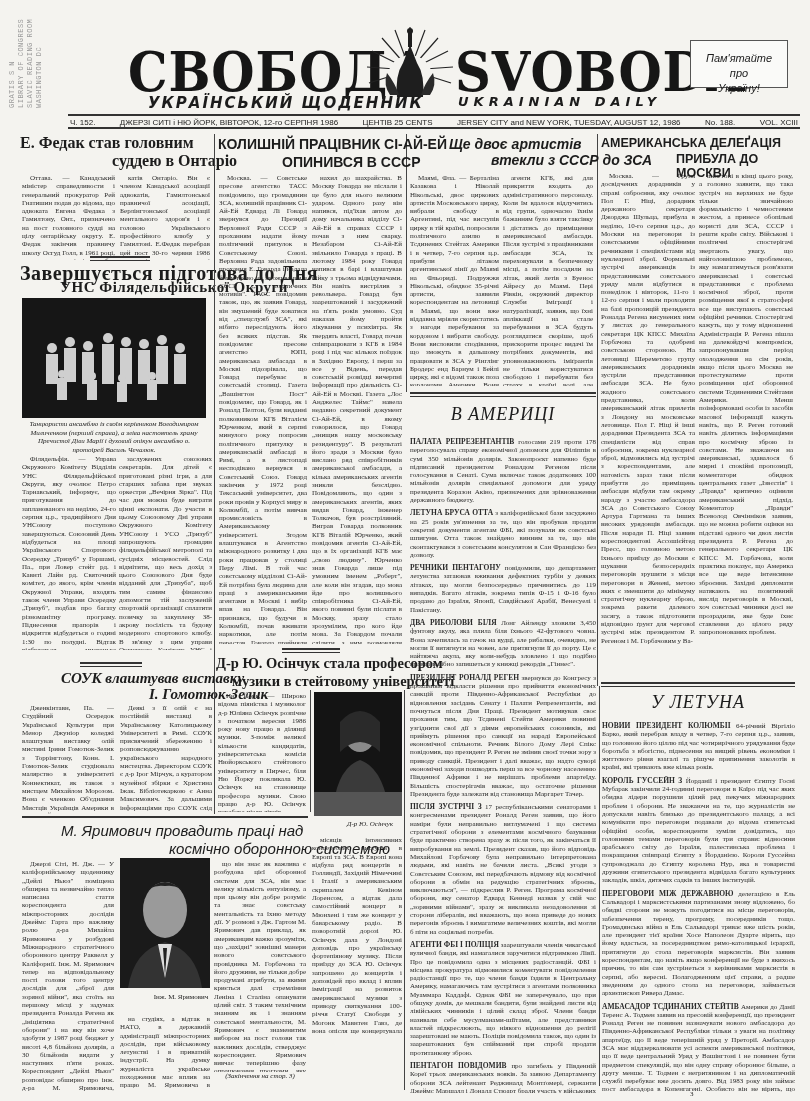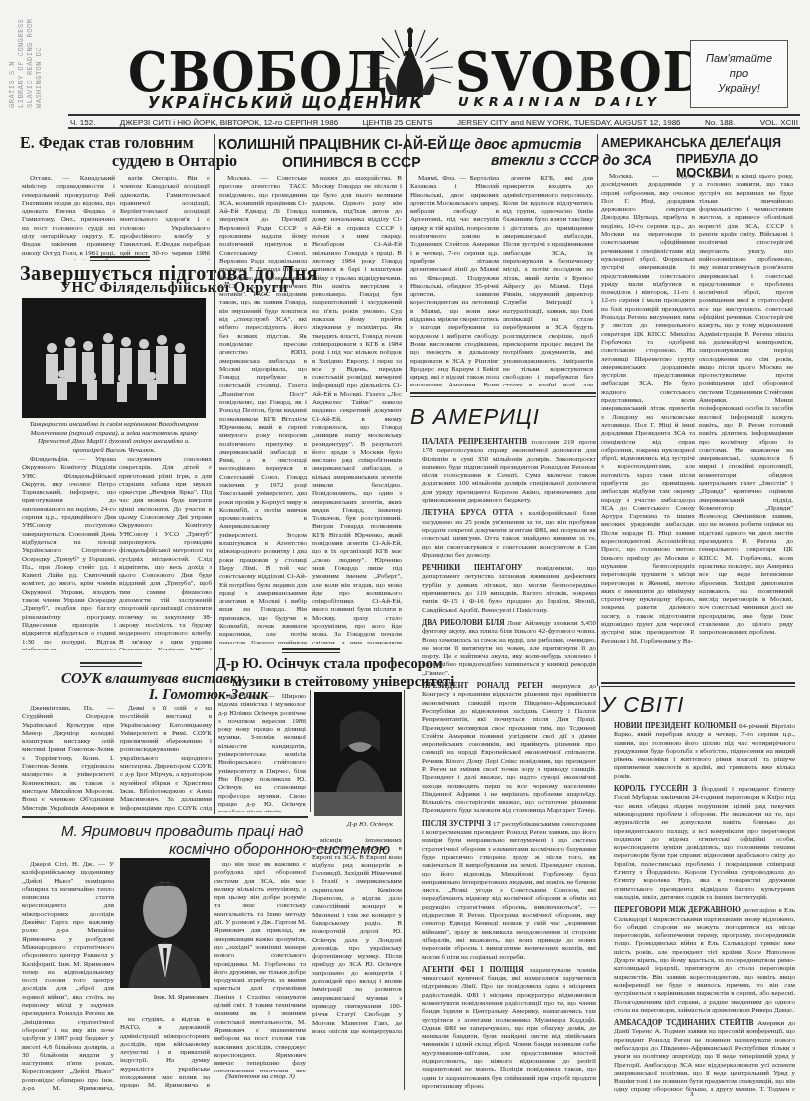--- a/index.html
+++ b/index.html
@@ -6,36 +6,36 @@
   html, body { width: 810px; height: 1101px; background: #f4f3ef; overflow: hidden; }
   body { position: relative; font-family: "Liberation Serif", serif; color: #1c1c1c; }
   .abs { position: absolute; }
   .stamp { left: 8px; top: 8px; width: 50px; height: 100px; writing-mode: vertical-rl; transform: rotate(180deg);
            font-family: "Liberation Mono", monospace; font-size: 7px; color: #9a9a9a; line-height: 9px; letter-spacing: 0.5px; }
   .mast-uk { left: 128px; top: 40px; font-family: "DejaVu Serif", serif; font-weight: bold; font-size: 54px; letter-spacing: 1px; color: #161616; transform: scaleX(0.92); transform-origin: left; }
   .mast-en { left: 455px; top: 40px; font-family: "DejaVu Serif", serif; font-weight: bold; font-size: 54px; letter-spacing: 1px; color: #161616; transform: scaleX(0.92); transform-origin: left; }
   .sub-uk { left: 148px; top: 94px; font-family: "DejaVu Sans", sans-serif; font-weight: bold; font-style: italic; font-size: 15px; letter-spacing: 2px; color: #1c1c1c; }
   .sub-en { left: 458px; top: 94px; font-family: "DejaVu Sans", sans-serif; font-weight: bold; font-style: italic; font-size: 13px; letter-spacing: 5px; color: #1c1c1c; }
   .emblem { left: 365px; top: 25px; width: 90px; height: 90px; }
-  .motto { left: 690px; top: 40px; width: 98px; height: 68px; border: 1px solid #555; background: #fafaf8;
+  .motto { left: 690px; top: 40px; width: 98px; height: 48px; border: 1px solid #555; background: #fafaf8;
            font-family: "Liberation Sans", sans-serif; font-style: italic; font-size: 11px; text-align: center; line-height: 15px; padding-top: 10px; }
   .dateline { left: 68px; top: 114px; width: 732px; height: 15px; border-top: 2px solid #333; border-bottom: 2px solid #333;
               font-family: "Liberation Sans", sans-serif; font-size: 8px; display: flex; align-items: flex-end; justify-content: space-between; padding: 0 2px; color: #222; }
   .h-sans { font-family: "Liberation Sans", sans-serif; font-weight: bold; }
   .h-serif { font-family: "Liberation Serif", serif; font-weight: bold; }
   .h-ital { font-family: "Liberation Sans", sans-serif; font-style: italic; font-weight: bold; padding-left: 39px; }
   .body { font-size: 7px; line-height: 8.3px; text-align: justify; color: #2a2a2a; overflow: hidden; }
   .body p { text-indent: 8px; margin-bottom: 2px; }
   .vrule { width: 1px; background: #444; }
   .hrule { height: 2px; background: #333; }
   .dbl { border-top: 2px solid #333; border-bottom: 1px solid #333; height: 5px; }
   .photo { background: #1b1b1b; }
   .caption { font-size: 7px; font-style: italic; line-height: 8.5px; text-align: center; color: #222; }
-  .section-title { font-family: Liberation Sans, sans-serif; font-style: italic; font-size: 22px; letter-spacing: 1px; }
-  .news p { text-indent: 0; margin-bottom: 5px; margin-left: 12px; }
+  .section-title { font-family: Liberation Serif, serif; font-style: italic; font-size: 18px; text-align: center; letter-spacing: 1px; }
+  .news p { text-indent: 0; margin-bottom: 5px; }
   .news b { font-size: 7.5px; }
   .pagenum { font-size: 7px; }
 </style>
 </head>
 <body>
 
 <div class="abs stamp">
   <div>GRATIS S  N</div>
   <div>LIBRARY OF CONGRESS</div>
   <div>SLAVIC READING ROOM</div>
@@ -231,21 +231,21 @@
   <p><b>РЕЧНИКИ ПЕНТАГОНУ</b> <span>повідомили, що департамент летунства затаював вживання дефектних турбін у деяких літаках, що могли безпосередньо причинитись до 119 випадків. Багато літаків, зокрема типів Ф-15 і Ф-16 було продано до Ізраїля, Японії, Савдійської Арабії, Венесуелі і Пакістану.</span></p>
   <p><b>ДВА РИБОЛОВИ БІЛЯ</b> <span>Лонг Айленду зловили 3,450 фунтову акулу, яка плила біля їхнього 42-футового човна. Вона зачепилась за гачок на вудці, але рибалки, очевидно, не могли її витягнути на човен, але притягнули її до порту. Це є найтяжча акула, яку коли-небудь зловлено і що подібно правдоподібно запишеться у книжці рекордів „Гіннес".</span></p>
   <p><b>ПРЕЗИДЕНТ РОНАЛД РЕГЕН</b> <span>звернувся до Конгресу з проханням відкласти рішення про прийняття економічних санкцій проти Південно-Африканської Республіки до відновлення засідань Сенату і Палати Репрезентантів, які почнуться після Дня Праці. Президент мотивував своє прохання тим, що Тсдинені Стейти Америки повинні узгіднити свої дії з діями европейських союзників, які приймуть рішення про санкції на нараді Европейської економічної спільноти. Речник Білого Дому Лері Спікс повідомив, що президент Р. Реген не змінив своєї точки зору з приводу санкцій. Президент і далі вважає, що надто суворі економічні заходи пошкодять перш за все чорному населенню Південної Африки і не вирішать проблеми апартеїду. Більшість спостерігачів вважає, що остаточне рішення Президента буде залежати від становища Маргарет Тачер.</span></p>
   <p><b>ПІСЛЯ ЗУСТРІЧІ З</b> <span>17 республіканськими сенаторами і конгресменами президент Роналд Реген заявив, що його наміри були неправильно витлумачені і що система стратегічної оборони з елементами космічного базування буде практично створена зразу ж після того, як закінчаться її випробування на землі. Президент сказав, що його відповідь Михайлові Горбачову була неправильно інтерпретована людьми, які навіть не бачили листа. „Всякі угоди з Совєтським Союзом, які передбачають відмову від космічної оборони в обмін на редукцію стратегічних зброєнь, виключаються", — підкреслив Р. Реген. Програма космічної оборони, яку сенатор Едвард Кеннеді назвав у свій час „зоряними війнами", зразу ж викликала незадоволення зі сторони лібералів, які вважають, що вона приведе до нових перегонів зброєнь і вимагатиме величезних коштів, які могли б піти на соціяльні потреби.</span></p>
   <p><b>АГЕНТИ ФБІ І ПОЛІЦІЯ</b> <span>заарештували членів чикагської вуличної банди, які намагалися заручитися підтримкою Лівії. Про це повідомила одна з місцевих радіостанцій. ФБІ і місцева прокуратура відмовилися коментувати повідомлення радіостанції про те, що члени банди їздили в Центральну Америку, намагаючись там зустрітися з агентами полковника Муаммара Каддафі. Однак ФБІ не заперечувало, що при обшуку домів, де мешкали бандити, були знайдені листи від лівійських чинників і цілий склад зброї. Члени банди називали себе мусулманами-шіїтами, але представники властей підкреслюють, що ніякого відношення до релігії заарештовані не мають. Поліція повідомила також, що один із заарештованих був спійманий при спробі продати протитанкову зброю.</span></p>
   <p><b>ПЕНТАГОН ПОВІДОМИВ</b> <span>про загибель у Південній Кореї трьох американських вояків. За заявою Департаменту оборони ЗСА лейтенант Реджиналд Монтґомері, сержанти Джеймс Маршалл і Доналд Стюарт брали участь у військових маневрах і не вернулися після них на військову базу. Під час маневрів вони повинні були форсувати ріку. На другий день водолази знайшли їх тіла у воді. Пентагон повідомив, що причина їх смерти невідома і що ведеться розслідування.</span></p>
 </div>
 
 <div class="abs vrule" style="left:599px;top:686px;height:0px;"></div>
 <div class="abs dbl" style="left:601px;top:682px;width:194px;"></div>
-<div class="abs section-title" style="left:601px;top:692px;width:194px;">У СВІТІ</div>
+<div class="abs section-title" style="left:601px;top:692px;width:194px;">У ЛЕТУНА</div>
 <div class="abs vrule" style="left:599px;top:686px;height:400px;"></div>
 <div class="abs body news" style="left:602px;top:722px;width:193px;height:372px;">
   <p><b>НОВИЙ ПРЕЗИДЕНТ КОЛЮМБІЇ</b> <span>64-річний Віргіліо Барко, який перебрав владу в четвер, 7-го серпня ц.р., заявив, що головною його ціллю під час чотирирічного урядування буде боротьба з вбогістю, піднесення на вищий рівень економіки і життєвого рівня взагалі та рішуче припинення заколотів в країні, які тривають вже кілька років.</span></p>
   <p><b>КОРОЛЬ ГУССЕЙН З</b> <span>Йорданії і президент Єгипту Госні Мубарак закінчили 24-годинні переговори в Каїро під час яких обидва лідери порушили цілий ряд пекучих міжнародних проблем і оборони. Не зважаючи на те, що журналістів не допускали навіть близько до президентського палацу, а всі комунікати про переговори подавали до відома єгипетські офіційні особи, кореспонденти зуміли довідатись, що головними темами переговорів були три справи: відносини арабського світу до Ізраїля, палестинська проблема і покращання співпраці Єгипту з Йорданією. Короля Гуссейна супроводжала до Єгипту королева Нур, яка в товаристві дружини єгипетського президента відвідала багато культурних закладів, шкіл, дитячих садків та інших інституцій.</span></p>
   <p><b>ПЕРЕГОВОРИ МІЖ ДЕРЖАВНОЮ</b> <span>делегацією в Ель Сальвадорі і марксистськими партизанами знову відложено, бо обидві сторони не можуть погодитися на місце переговорів, забезпечення терену, програму, посередників тощо. Громадянська війна в Ель Сальвадорі триває вже шість років, але президент тієї країни Хосе Наполеон Дуарте вірить, що йому вдасться, за посередництвом римо-католицької ієрархії, притягнути до стола переговорів марксистів. Він заявив кореспондентам, що навіть якщо конференції не буде з якихось причин, то він сам зустрінеться з керівниками марксистів в серпні, або вересні. Полагодженням цієї справи, а радше зведенням до одного стола на переговори, займається архиєпископ Ривера Дамас.</span></p>
   <p><b>АМБАСАДОР ТСДИНАНИХ СТЕЙТІВ</b> <span>Америки до Данії Теренс А. Тодмен заявив на пресовій конференції, що президент Роналд Реген не повинен назначувати нового амбасадора до Південно-Африканської Республіки тільки з уваги на політику апартеїду, що її веде теперішній уряд у Преторії. Амбасадор ЗСА має віддзеркалювати усі аспекти американської політики, що її веде центральний Уряд у Вашінгтоні і не повинен бути предметом спекуляцій, що він одну справу оборонює більше, а другу менше. Т. Тодмен є негритянином і на дипломатичній службі перебуває вже досить довго. Від 1983 року він займає пост амбасадора в Копенгагені. Особисто він не вірить, що теперішня Адміністрація має ясно спрецизоване поняття про Південну Африку і що вона там хоче осягнути. В такій ситуації, — заявив амбасадор Тодмен, — жадний, навіть найкращий дипломат не зможе ефективно діяти в ПАР.</span></p>
 
 </div>
 
 <div class="abs pagenum" style="left:690px;top:1090px;">3</div>

